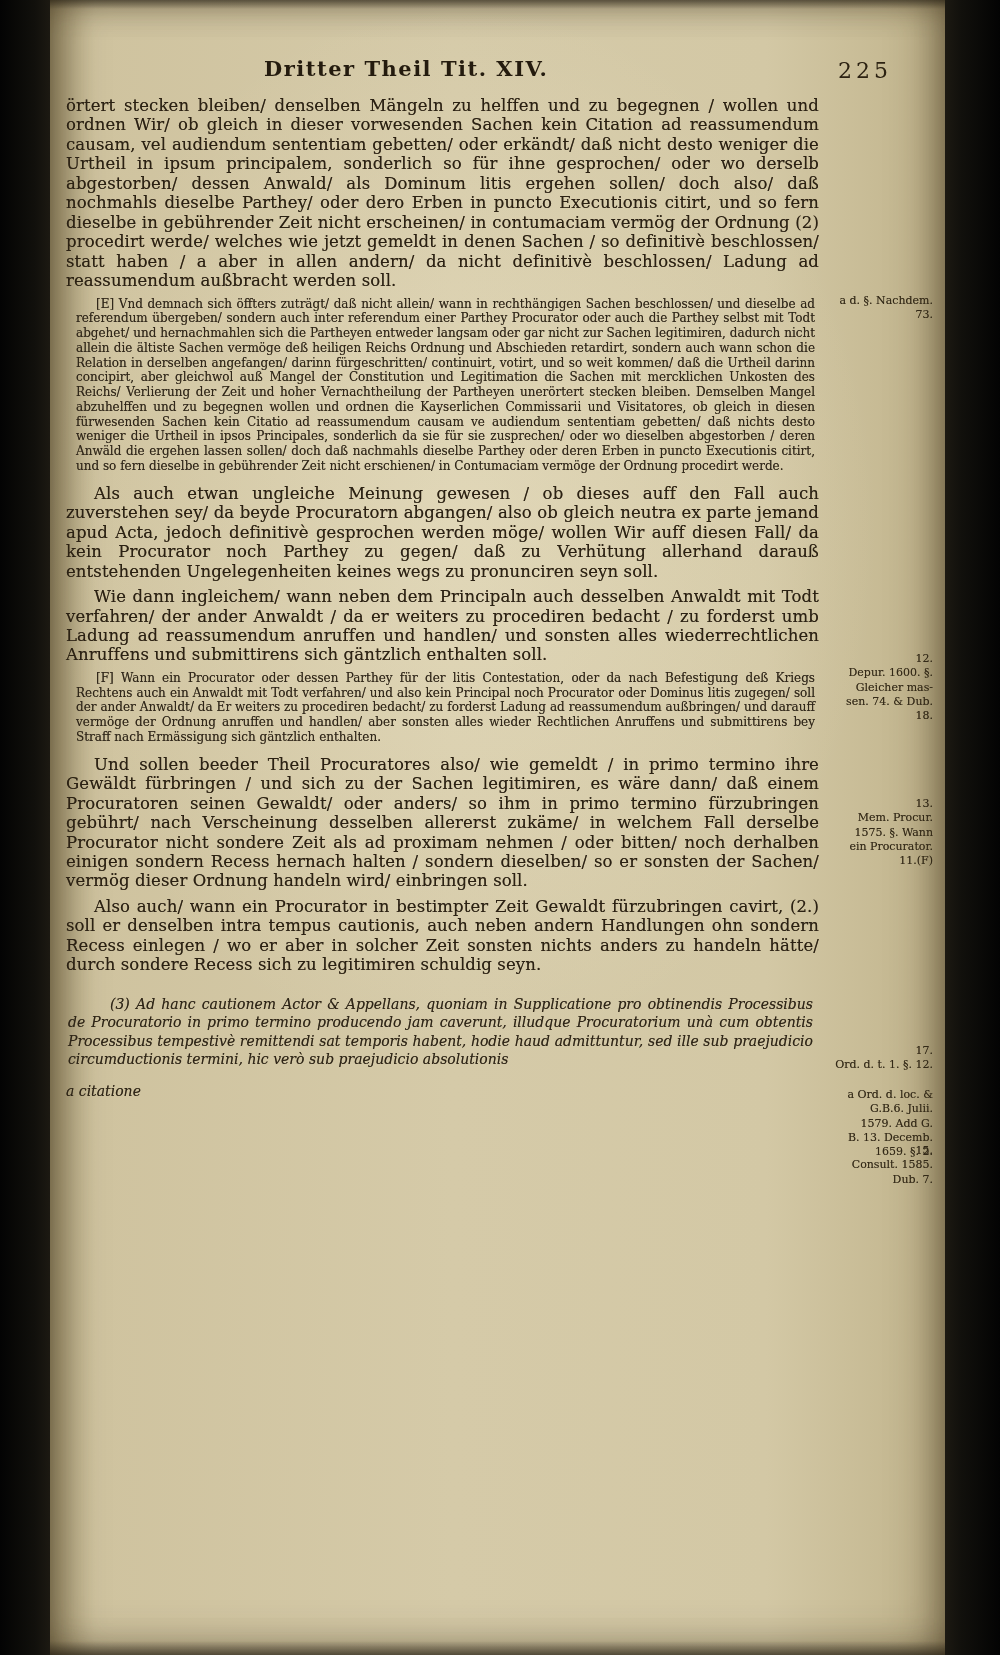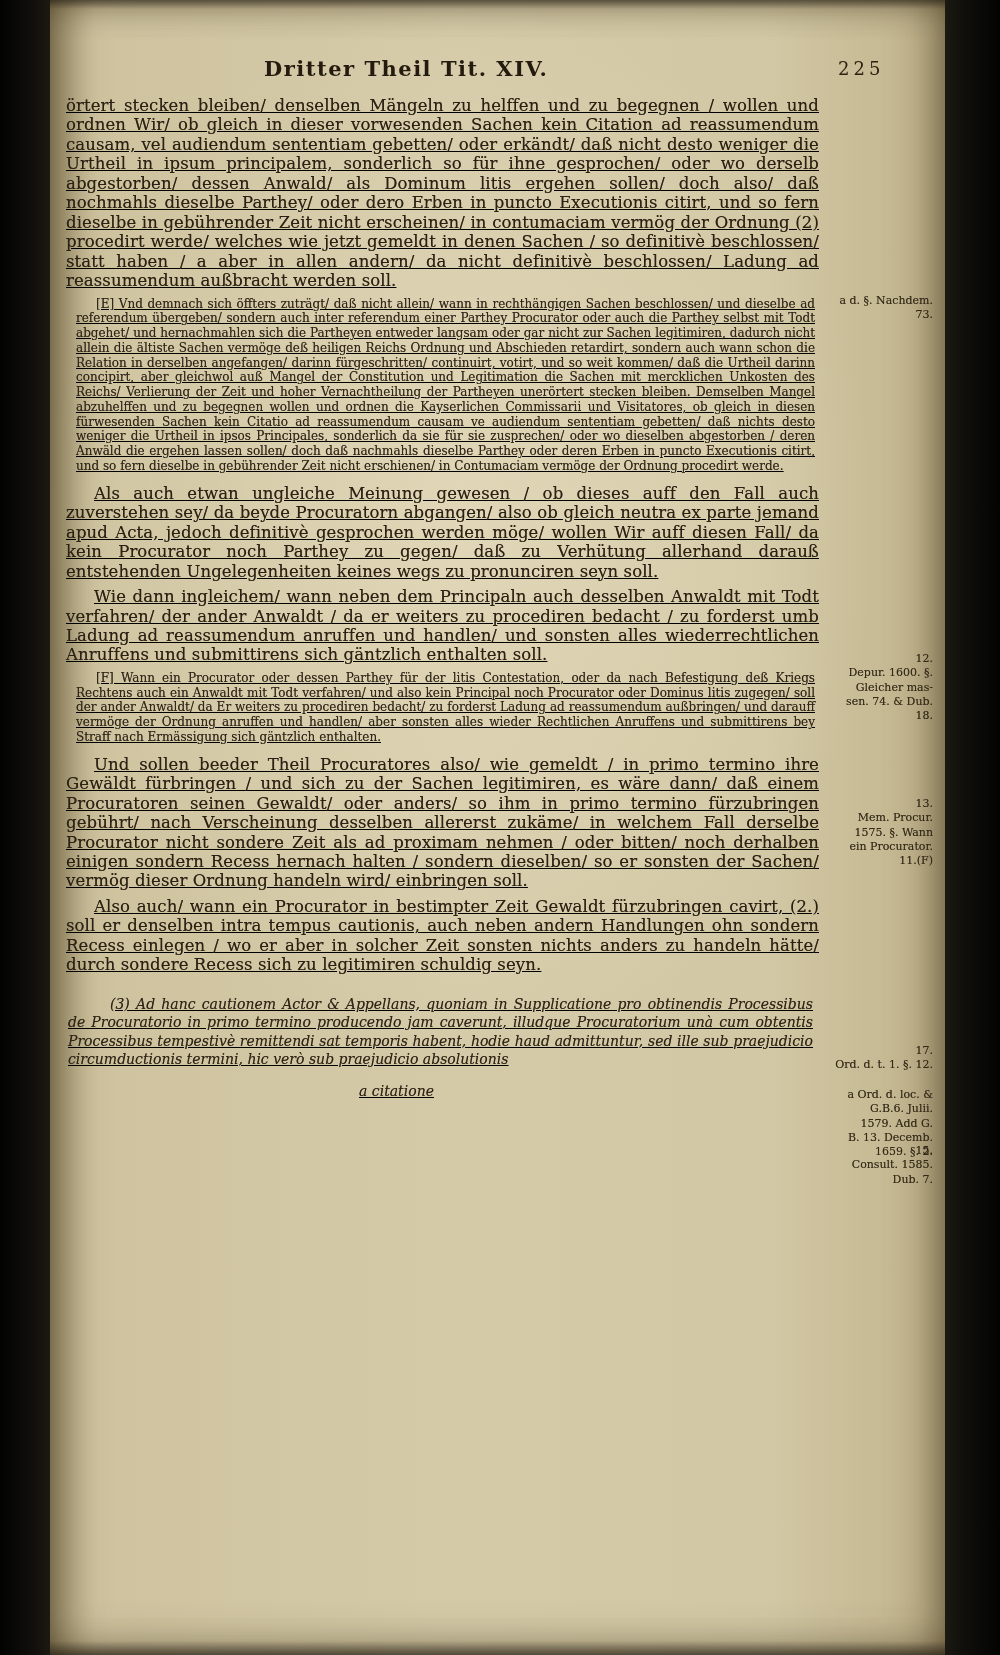--- a/index.html
+++ b/index.html
@@ -39,45 +39,45 @@
     pointer-events:none;
   }
 
   .header { position:relative; height:30px; margin-bottom:10px; color:#241b0e; }
   .header-title {
     position:absolute; left:198px; top:0;
     font-size:21px; font-weight:bold; letter-spacing:1.5px;
   }
   .page-number {
     position:absolute; left:772px; top:2px;
-    font-size:18px; letter-spacing:4px; color:#2c2212;
+    font-size:22px; letter-spacing:4px; color:#2c2212;
   }
 
-  .content { display:flex; align-items:flex-start;text-decoration:underline; }
+  .content { display:flex; align-items:flex-start; }
   .main-col { width:753px; color:#2b2113; text-shadow:0 0 0.5px rgba(43,33,19,0.55); }
   .margin-col { position:relative; width:116px; min-height:1260px; }
 
   p.body {
     font-size:16.5px; line-height:1.18; text-align:justify;
     margin-bottom:6px; letter-spacing:0.1px;
   }
   p.indent { text-indent:28px; }
   p.cite {
     font-style:italic; font-size:14px; margin:4px 0 8px 42px; letter-spacing:0.2px;
   }
   p.small {
     font-size:12px; line-height:1.23; text-align:justify;
     margin:4px 4px 10px 10px; text-indent:20px; color:#30271a;
   }
   p.footnote {
     font-style:italic; font-size:14px; line-height:1.32; text-align:justify;
     margin:20px 6px 0 2px; text-indent:42px; color:#2e2517;
   }
   .catchword {
-    text-align:center; font-style:italic; font-size:14px;
+    text-align:left; font-style:italic; font-size:14px;
     margin-top:14px; padding-right:92px; color:#2e2517;
   }
 
   .margin-note {
     position:absolute; left:4px; width:110px;
     font-size:11px; line-height:1.3; color:#332917;
     white-space:pre-line; text-shadow:0 0 0.4px rgba(51,41,23,0.5);text-align:right;
   }
 </style>
 </head>

